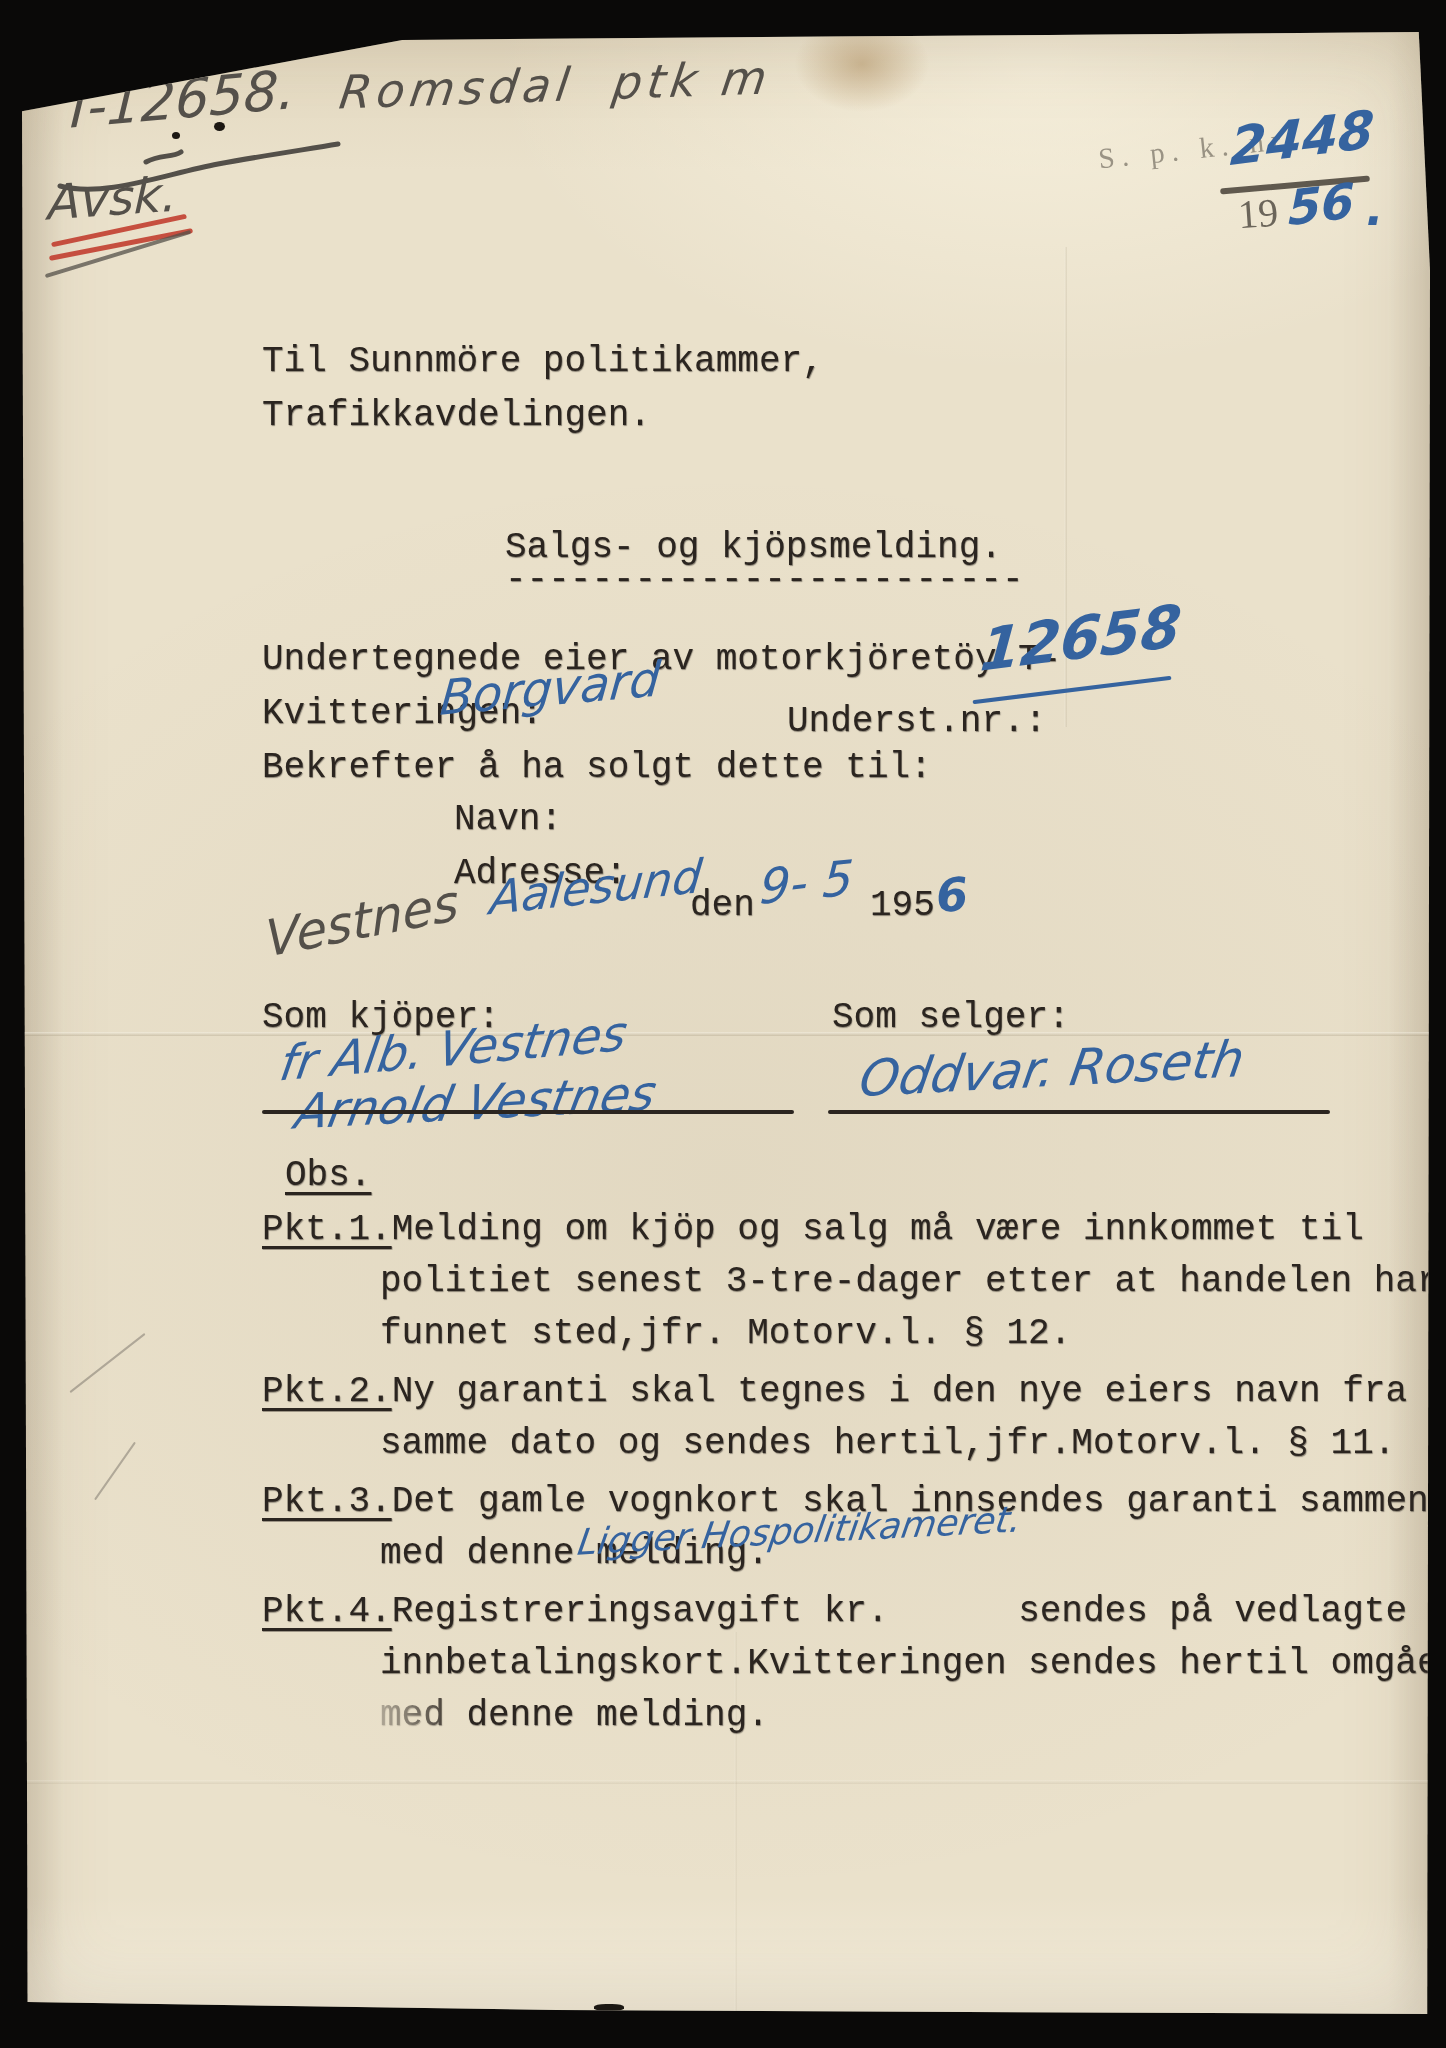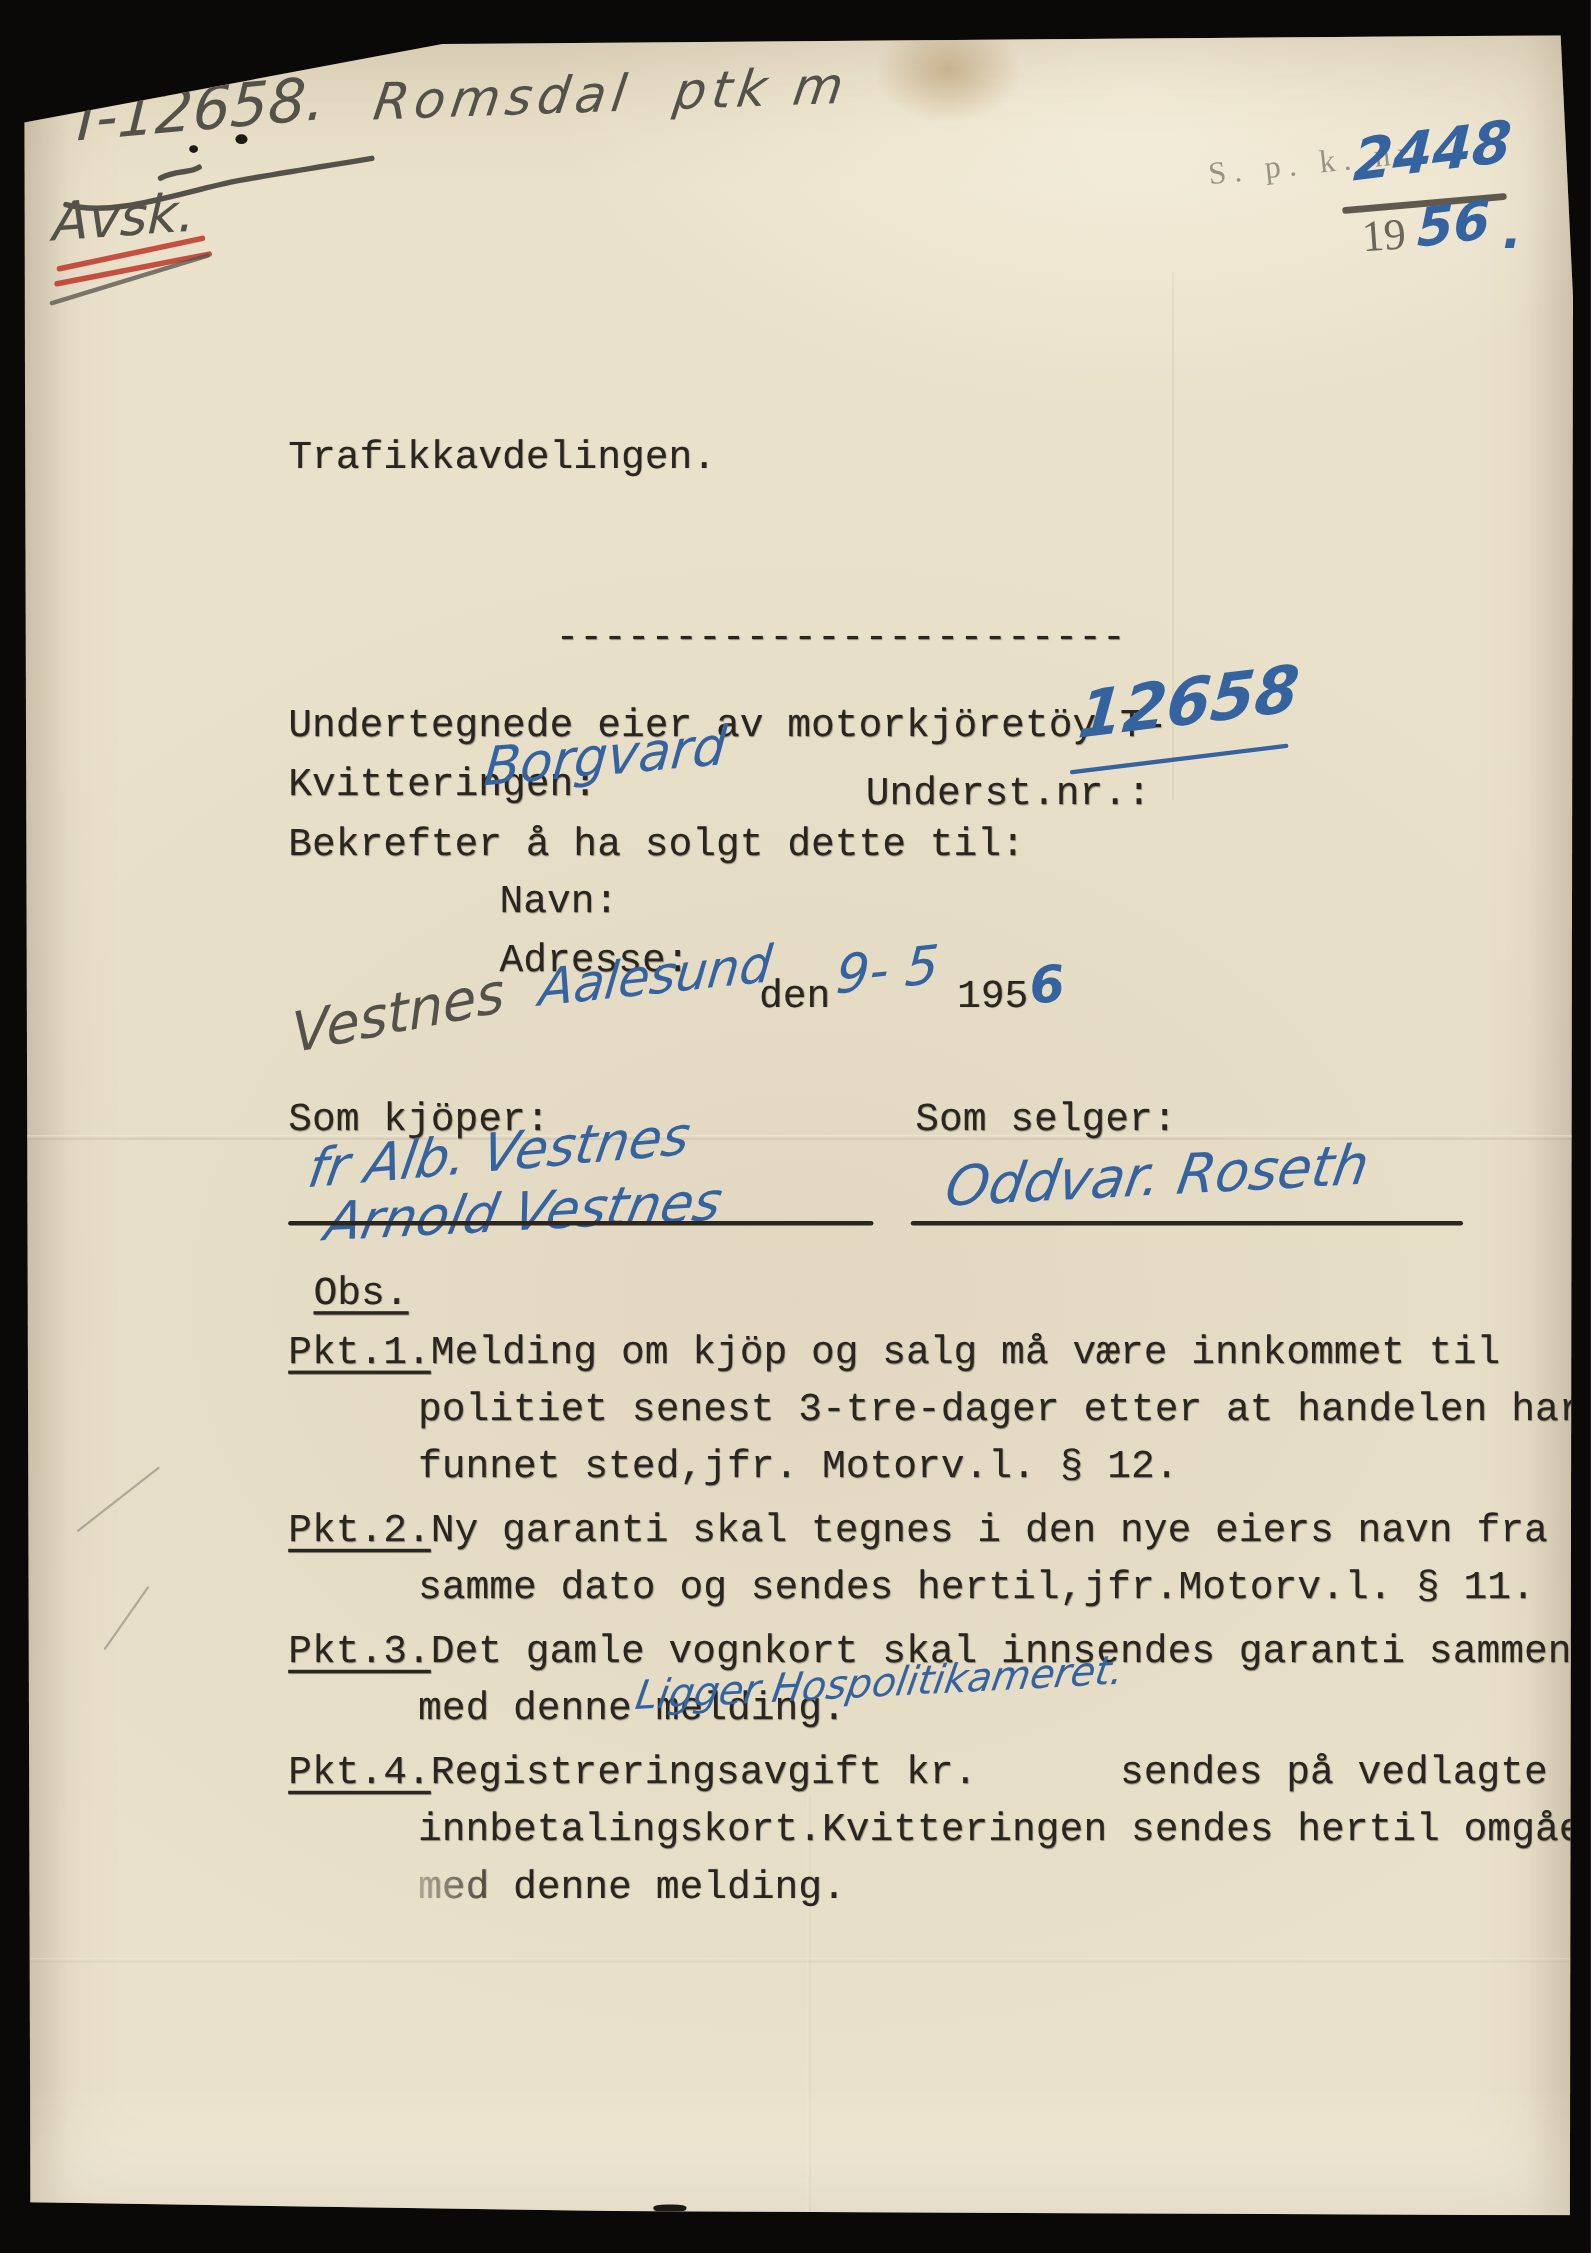--- a/index.html
+++ b/index.html
@@ -70,22 +70,24 @@
 
     <div class="hwp" style="left:318px;top:26px;font-size:46px;letter-spacing:5px;transform:rotate(-2deg) skewX(-10deg);">Romsdal  ptk m</div>
 
     <div class="stampgray" style="left:1076px;top:100px;font-size:29px;letter-spacing:7px;transform:rotate(-6deg);">S. p. k. nr.</div>
     <div class="hwb" style="left:1208px;top:76px;font-size:52px;font-weight:bold;transform:rotate(-7deg) skewX(-10deg);">2448</div>
     <div class="darkline" style="left:1198px;top:150px;width:150px;transform:rotate(-5deg);"></div>
     <div class="stampgray" style="left:1216px;top:158px;font-size:40px;color:#6b655a;transform:rotate(-4deg);">19</div>
     <div class="hwb" style="left:1266px;top:144px;font-size:48px;font-weight:bold;transform:rotate(-7deg) skewX(-8deg);">56</div>
     <div class="hwb" style="left:1344px;top:150px;font-size:46px;font-weight:bold;">.</div>
 
+    <div class="typed" style="left:240px;top:308px;">Til Sunnmöre politikammer,</div>
     <div class="typed" style="left:240px;top:362px;">Trafikkavdelingen.</div>
 
+    <div class="typed" style="left:483px;top:494px;">Salgs- og kjöpsmelding.</div>
     <div class="typed" style="left:483px;top:526px;">------------------------</div>
 
     <div class="typed" style="left:240px;top:606px;">Undertegnede eier av motorkjöretöy T-</div>
     <div class="hwb" style="left:958px;top:572px;font-size:58px;font-weight:bold;transform:rotate(-7deg) skewX(-12deg);">12658</div>
     <div class="blueline" style="left:950px;top:656px;width:200px;transform:rotate(-7deg);"></div>
 
     <div class="typed" style="left:240px;top:660px;">Kvitteringen:</div>
     <div class="hwb" style="left:418px;top:628px;font-size:48px;transform:rotate(-5deg) skewX(-10deg);">Borgvard</div>
     <div class="typed" style="left:765px;top:668px;">Underst.nr.:</div>
 

